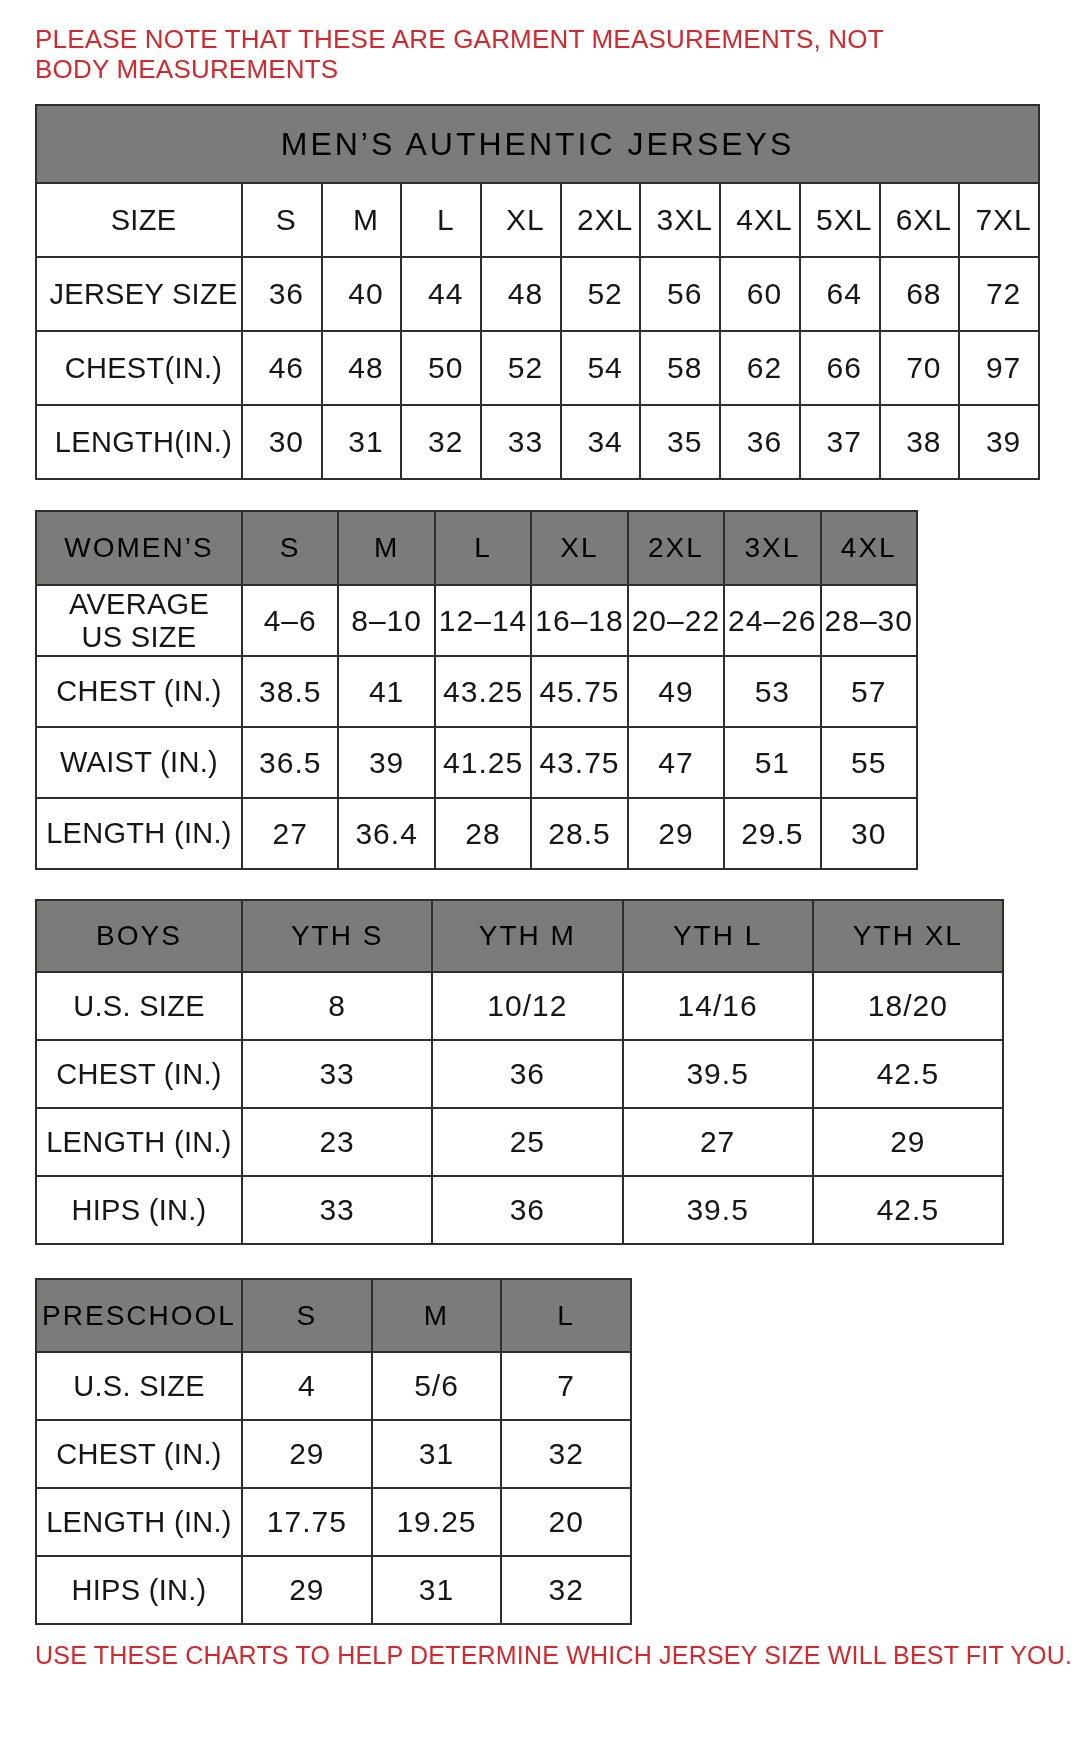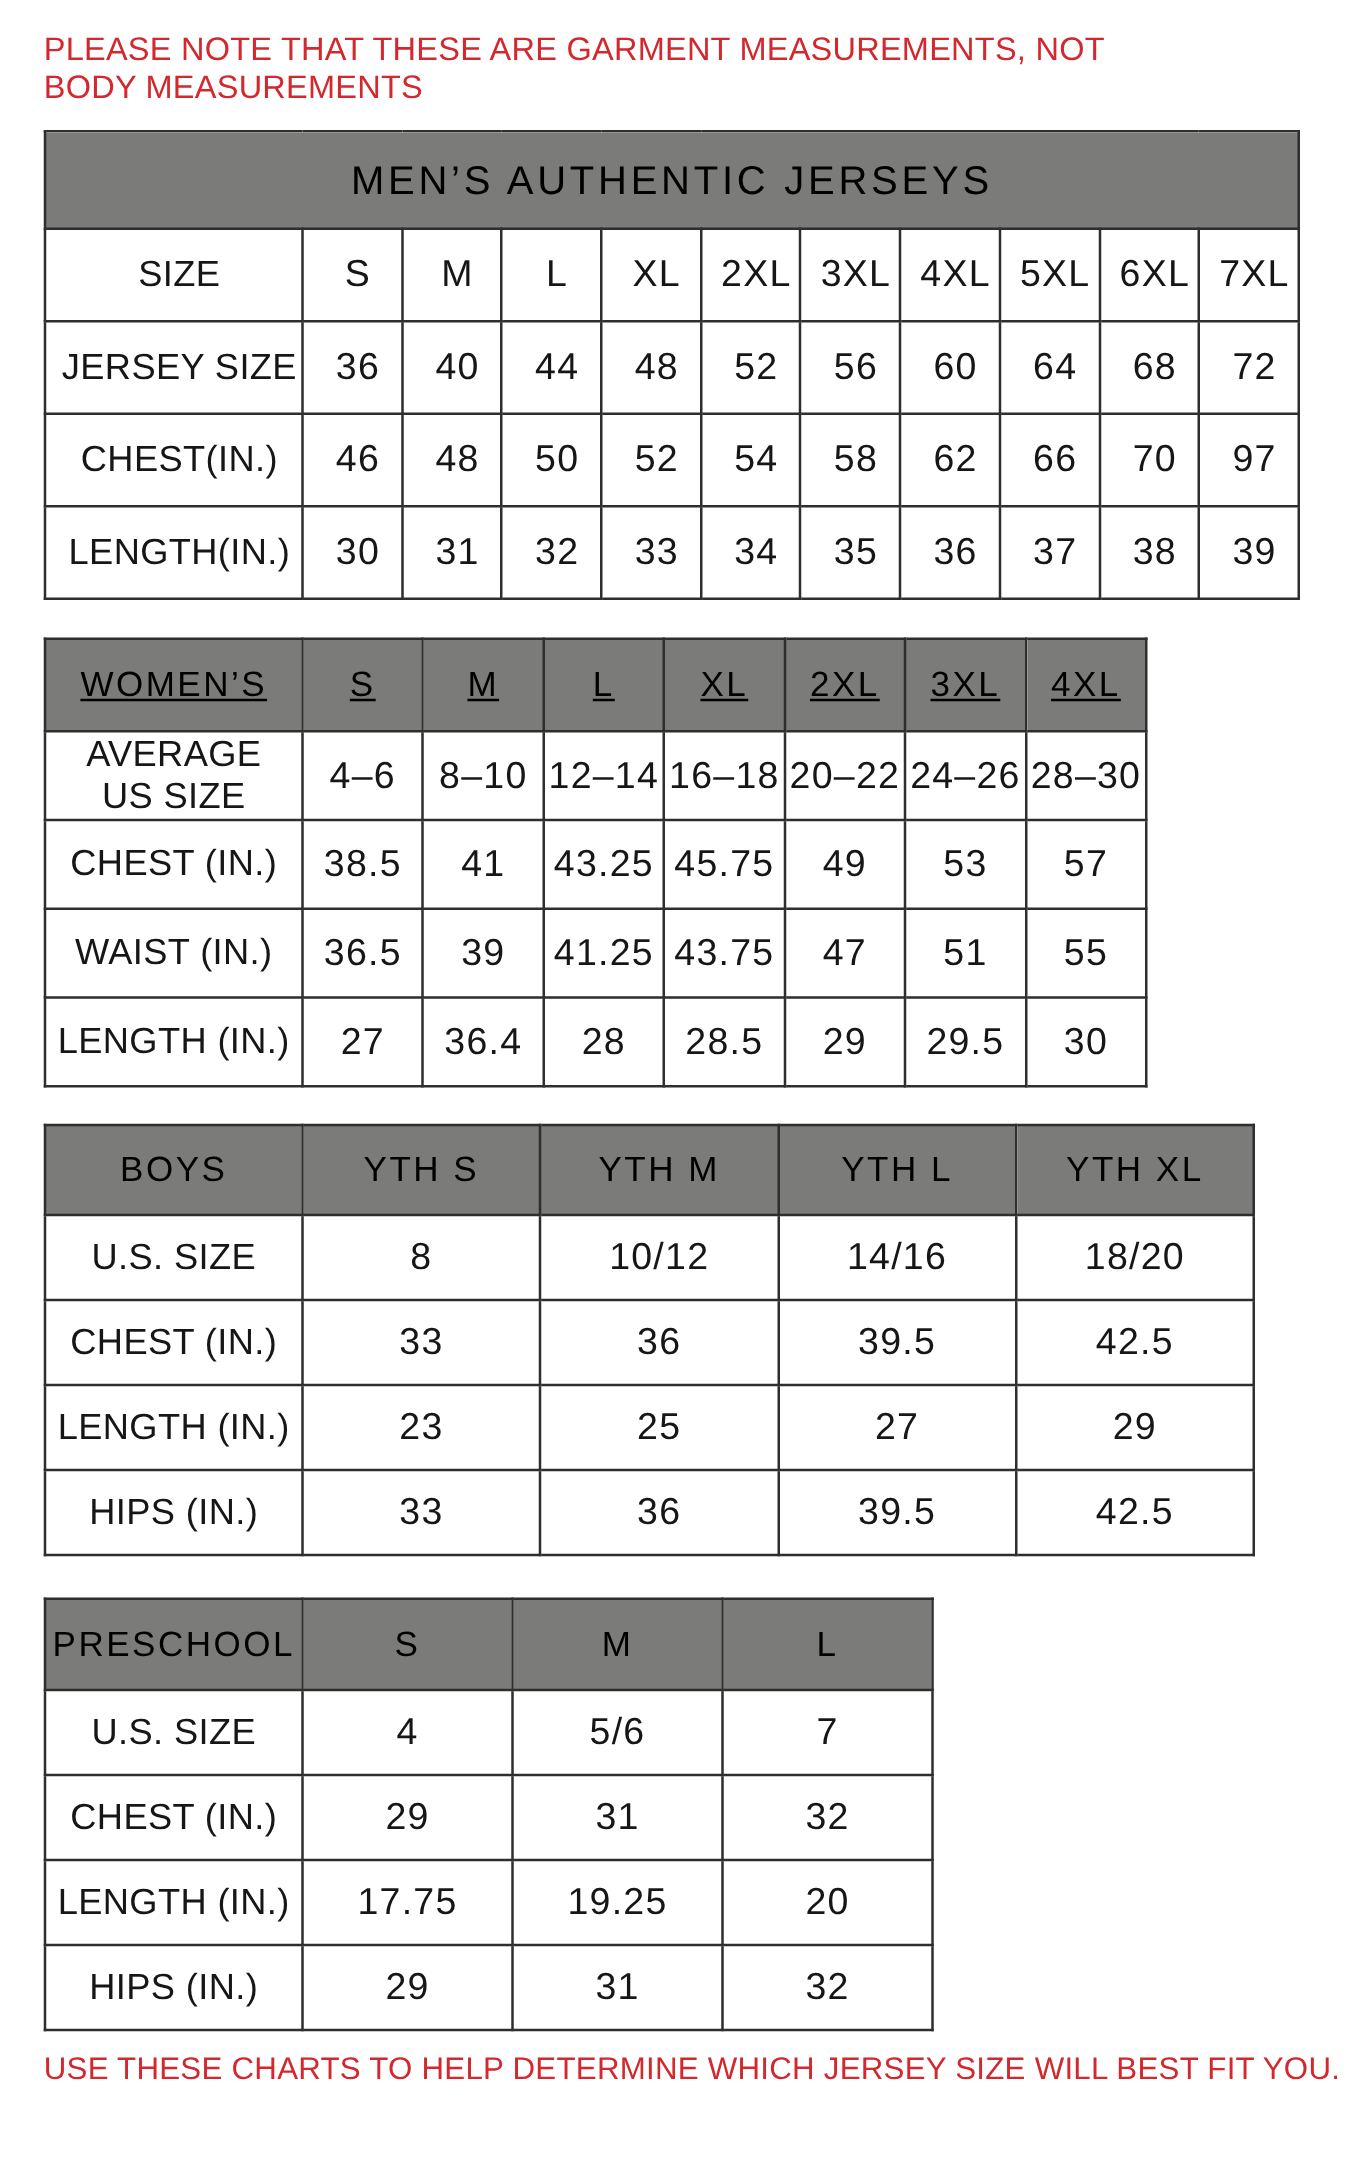--- a/index.html
+++ b/index.html
@@ -69,28 +69,28 @@
     line-height:1.12;
     white-space:pre-line;
   }
   .label-col{width:206px;}
 
   .tbl-mens{width:1005px;margin-bottom:30px;}
   .tbl-mens thead th{height:76px;font-size:32px;letter-spacing:3px;}
   .tbl-mens td{height:72px;padding-left:12px;}
 
   .tbl-womens{width:883px;margin-bottom:29px;}
-  .tbl-womens thead th{height:72px;text-decoration:underline;}
+  .tbl-womens thead th{height:72px;}
   .tbl-womens td{height:69px;}
 
   .tbl-boys{width:969px;margin-bottom:33px;border-radius:11px;}
   .tbl-boys thead th{height:70px;}
   .tbl-boys td{height:66px;}
 
-  .tbl-preschool{width:712px;margin-bottom:15px;}
+  .tbl-preschool{width:597px;margin-bottom:15px;}
   .tbl-preschool thead th{height:71px;}
   .tbl-preschool td{height:66px;}
 
   
   .footer{
     margin:0;
     color:var(--red);
     font-size:25px;
     line-height:30px;
     font-weight:400;

